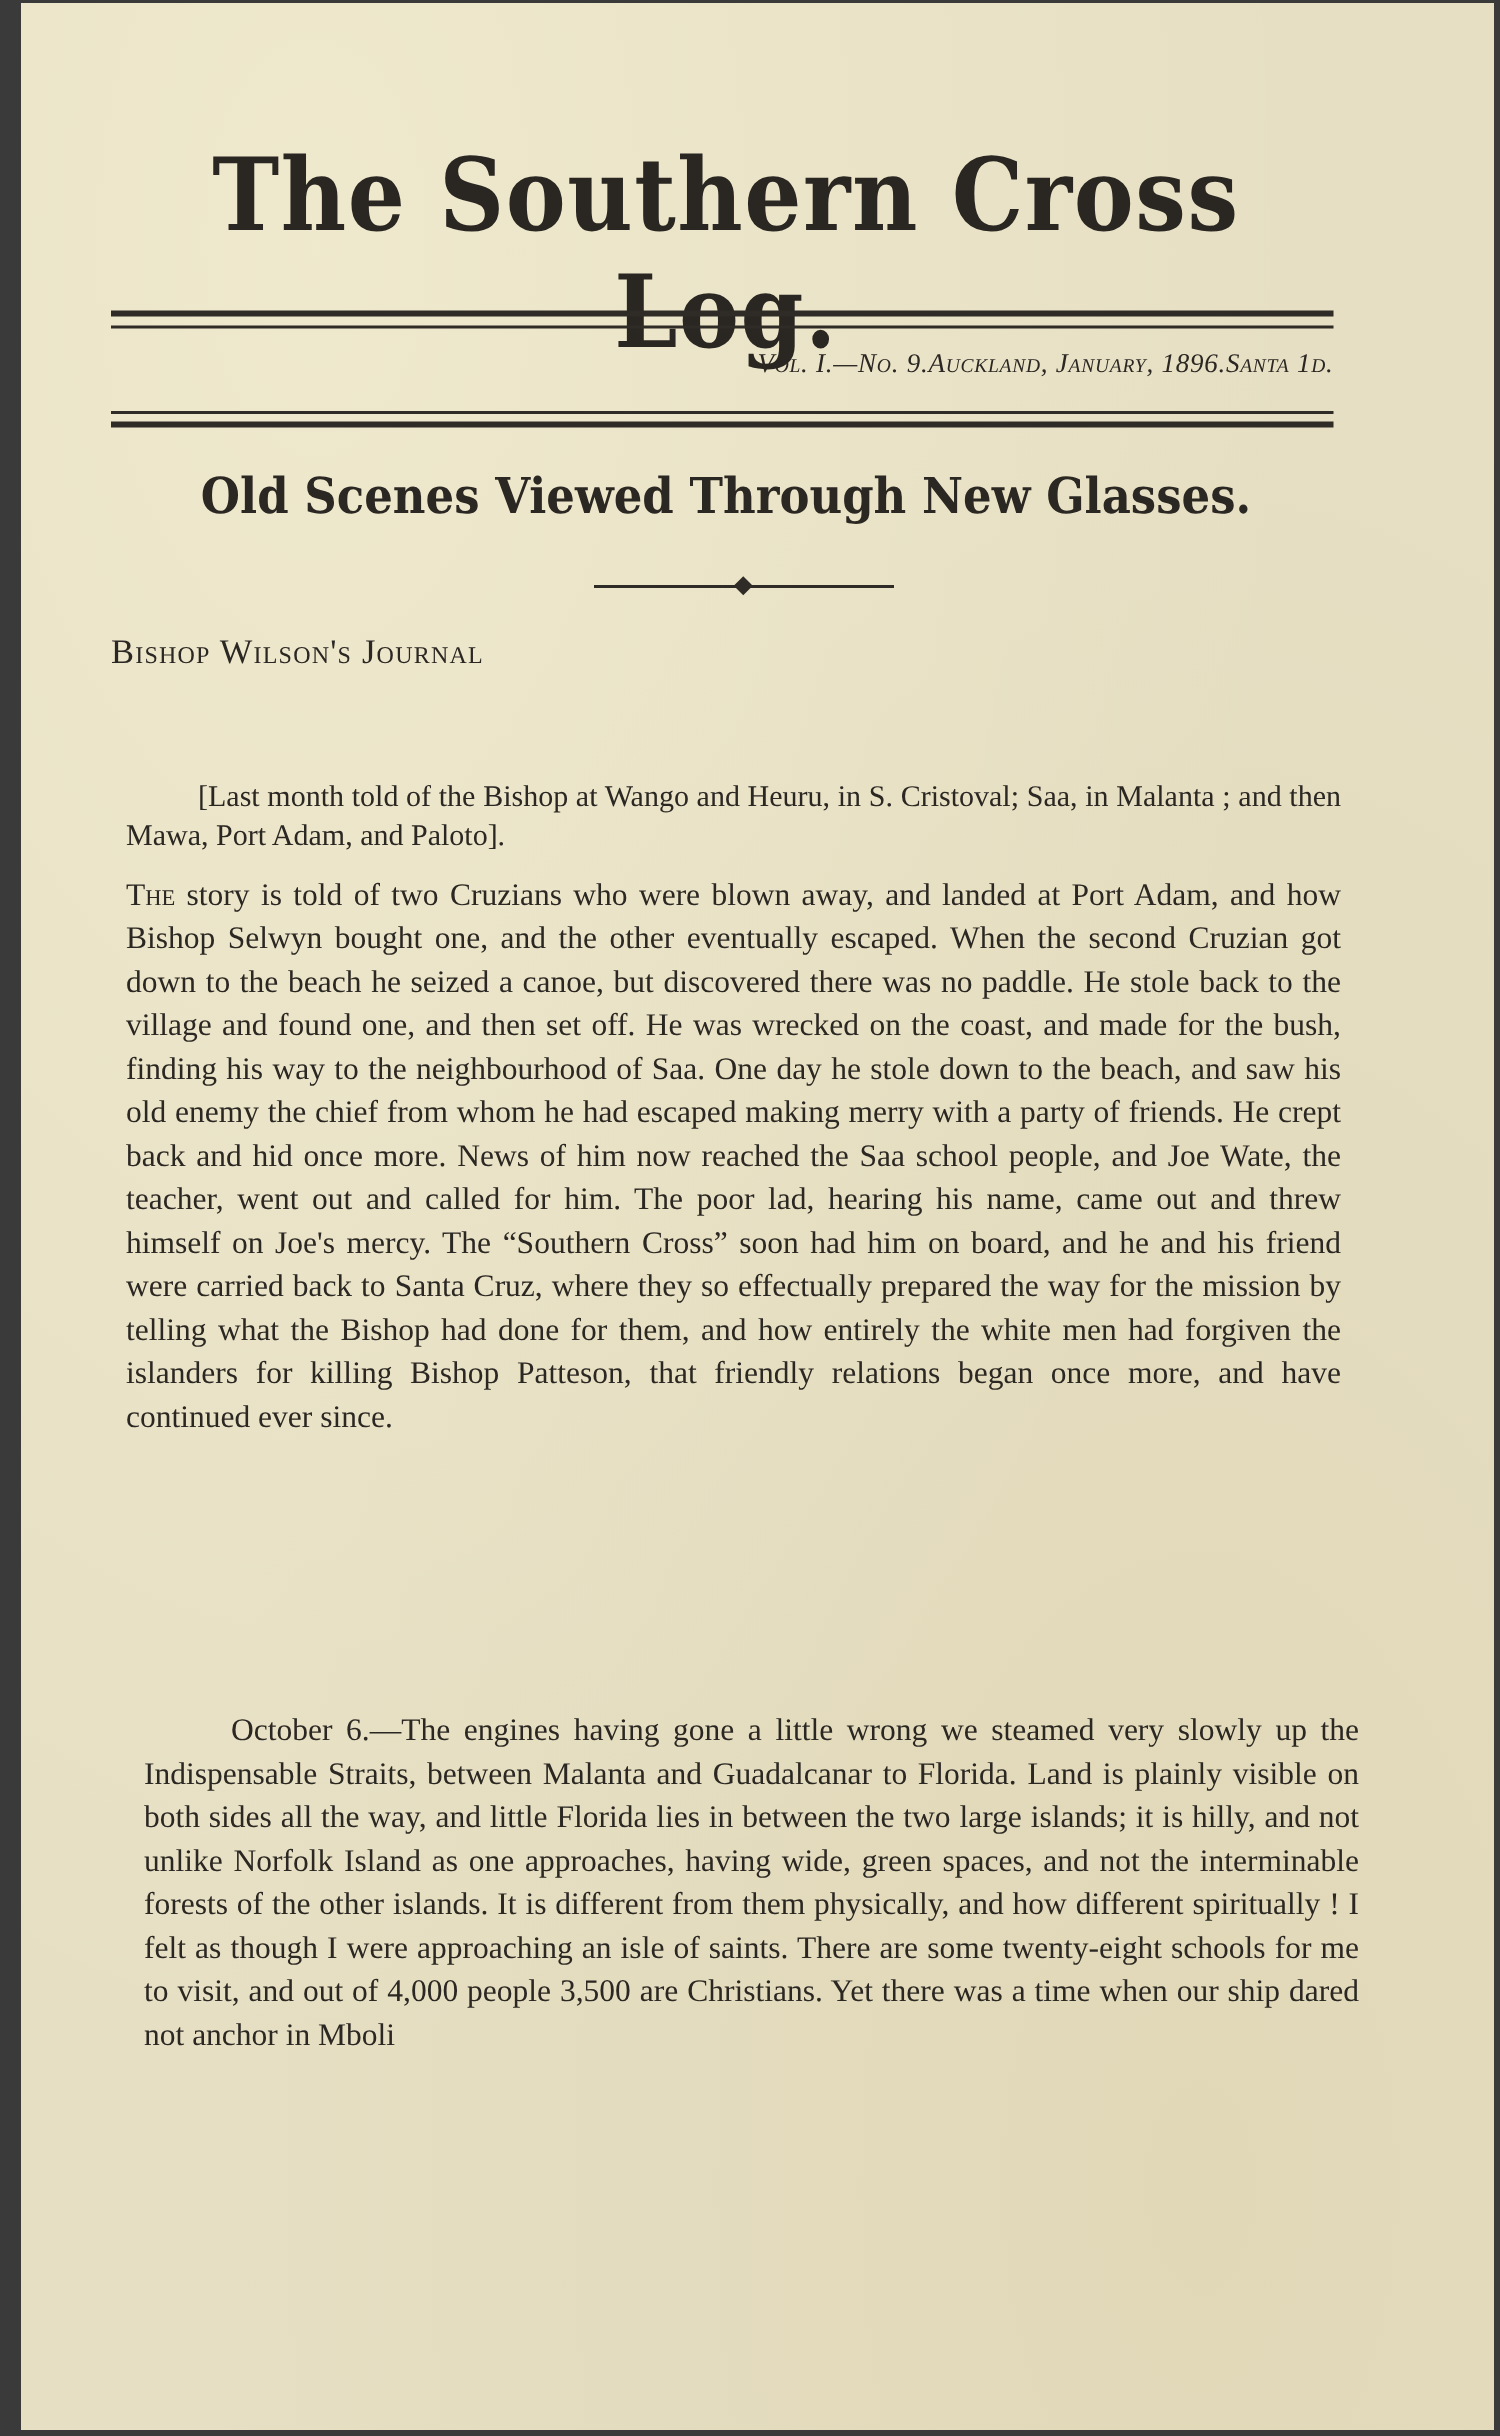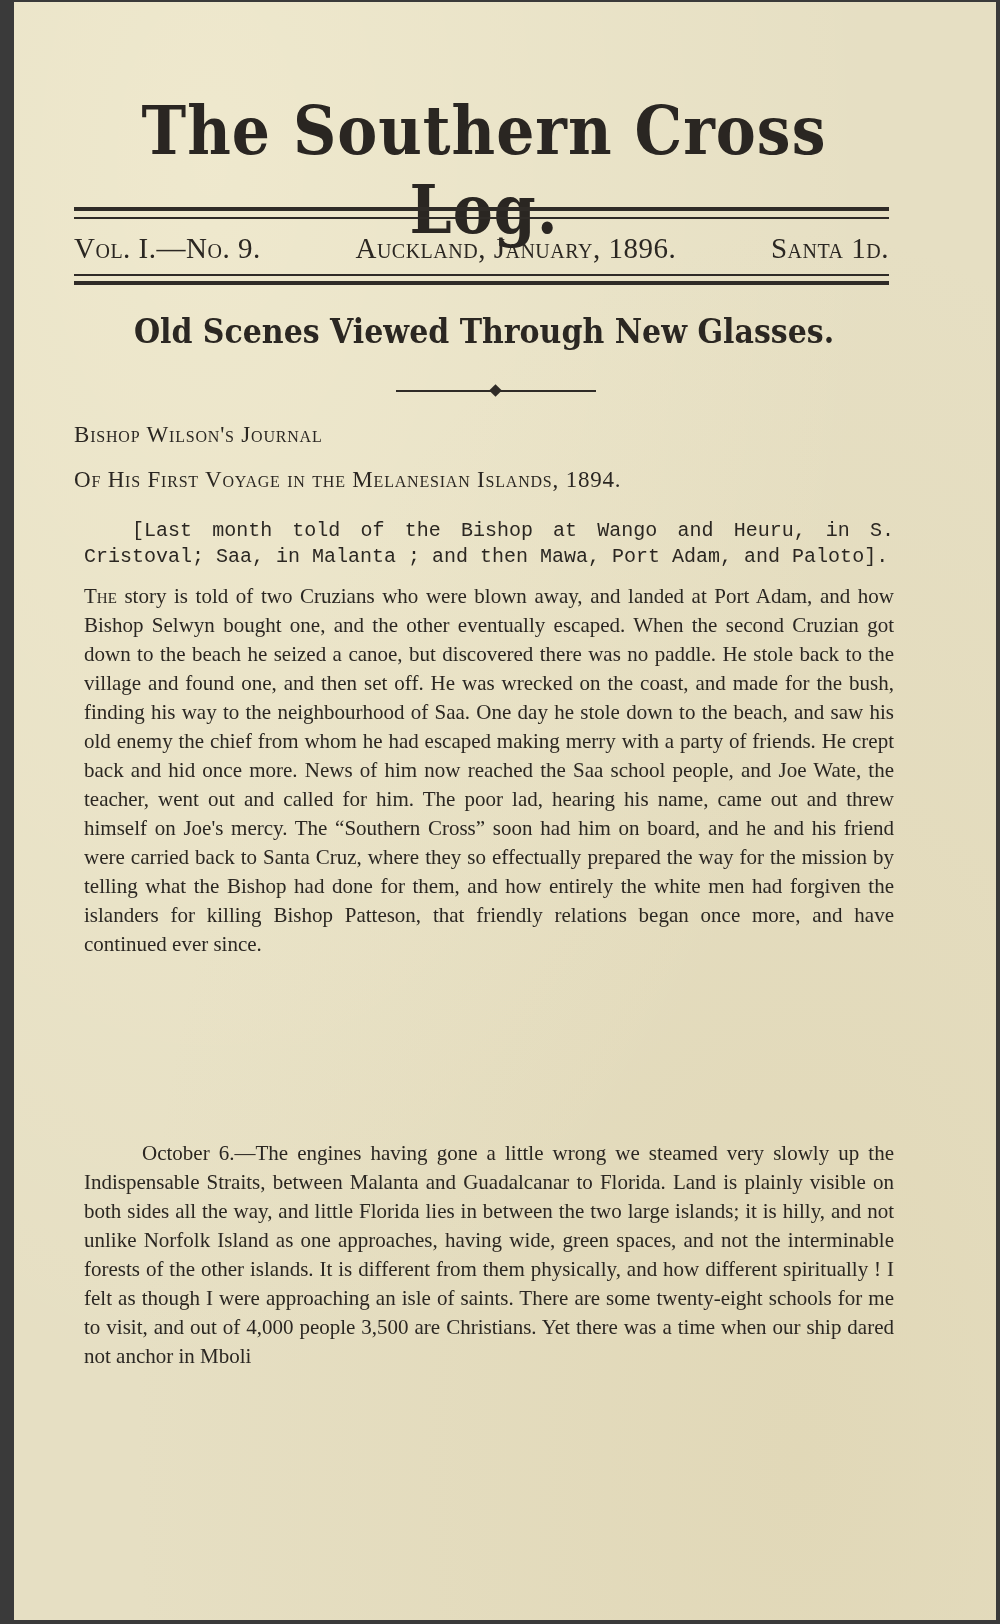--- a/index.html
+++ b/index.html
@@ -24,50 +24,51 @@
     font-weight: bold;
     font-size: 60px;
     letter-spacing: 1px;
     color: #2a2622;
     transform: scaleY(1.12);
   }
   .rule-thick { position: absolute; left: 60px; width: 815px; height: 4px; background: #2f2b27; }
   .rule-thin { position: absolute; left: 60px; width: 815px; height: 1.5px; background: #2f2b27; }
   .issue-line {
     position: absolute; left: 60px; top: 230px; width: 815px;
-    display: flex; justify-content: space-between;
-    font-family: "Liberation Serif", serif; font-size: 29px; font-variant: small-caps;
+    display: flex; justify-content: flex-end;
+    font-family: "Liberation Serif", serif; font-size: 18px; font-variant: small-caps;
     letter-spacing: 0.5px;
+    font-style: italic;
   }
   .section-title {
     position: absolute; left: 60px; top: 312px; width: 820px; text-align: center;
     font-family: "DejaVu Serif", serif; font-weight: bold; font-size: 30px;
     transform: scaleY(1.1);
   }
   .ornament {
     position: absolute; left: 382px; top: 384px; width: 200px; height: 10px;
   }
   .ornament .line { position: absolute; top: 4px; left: 0; width: 200px; height: 2px; background: #2f2b27; }
   .ornament .diamond { position: absolute; top: 0; left: 95px; width: 9px; height: 9px; background: #2f2b27; transform: rotate(45deg); }
   .subhead {
     position: absolute; left: 60px; width: 822px; 
     font-family: "Liberation Serif", serif; font-variant: small-caps; font-size: 23px; letter-spacing: 0.8px;
   }
   .note {
     position: absolute; left: 70px; top: 516px; width: 810px;
-    font-family: Liberation Mono, monospace; font-size: 20px; line-height: 26px;
+    font-family: Liberation Serif, serif; font-size: 20px; line-height: 26px;
     text-indent: 48px; text-align: justify;
   }
   .body {
     position: absolute; left: 70px; width: 810px;
     font-family: "Liberation Serif", serif; font-size: 21px; line-height: 29px;
     text-align: justify;
   }
   .body .sc { font-variant: small-caps; }
-  .p2 { text-indent: 58px; }
+  .p2 { text-indent: 58px; margin-left: 12px; }
 </style>
 </head>
 <body>
 
 <div class="page">
 
   <div class="masthead">The Southern Cross Log.</div>
 
   <div class="rule-thick" style="top:205px"></div>
   <div class="rule-thin" style="top:215px"></div>
@@ -82,21 +83,20 @@
   <div class="rule-thick" style="top:279px"></div>
 
   <div class="section-title">Old Scenes Viewed Through New Glasses.</div>
 
   <div class="ornament">
     <div class="line"></div>
     <div class="diamond"></div>
   </div>
 
   <div class="subhead" style="top:420px">Bishop Wilson's Journal</div>
-  <div class="subhead" style="top:465px">Of His First Voyage in the Melanesian Islands, 1894.</div>
 
   <div class="note">[Last month told of the Bishop at Wango and Heuru, in S. Cristoval; Saa, in Malanta ; and then Mawa, Port Adam, and Paloto].</div>
 
   <div class="body" style="top:580px"><span class="sc">The</span><span> story is told of two Cruzians who were blown away, and landed at Port Adam, and how Bishop Selwyn bought one, and the other eventually escaped. When the second Cruzian got down to the beach he seized a canoe, but discovered there was no paddle. He stole back to the village and found one, and then set off. He was wrecked on the coast, and made for the bush, finding his way to the neighbourhood of Saa. One day he stole down to the beach, and saw his old enemy the chief from whom he had escaped making merry with a party of friends. He crept back and hid once more. News of him now reached the Saa school people, and Joe Wate, the teacher, went out and called for him. The poor lad, hearing his name, came out and threw himself on Joe's mercy. The “Southern Cross” soon had him on board, and he and his friend were carried back to Santa Cruz, where they so effectually prepared the way for the mission by telling what the Bishop had done for them, and how entirely the white men had forgiven the islanders for killing Bishop Patteson, that friendly relations began once more, and have continued ever since.</span></div>
 
   <div class="body p2" style="top:1137px">October 6.—The engines having gone a little wrong we steamed very slowly up the Indispensable Straits, between Malanta and Guadalcanar to Florida. Land is plainly visible on both sides all the way, and little Florida lies in between the two large islands; it is hilly, and not unlike Norfolk Island as one approaches, having wide, green spaces, and not the interminable forests of the other islands. It is different from them physically, and how different spiritually ! I felt as though I were approaching an isle of saints. There are some twenty-eight schools for me to visit, and out of 4,000 people 3,500 are Christians. Yet there was a time when our ship dared not anchor in Mboli</div>
 
 </div>
 
 </body></html>

